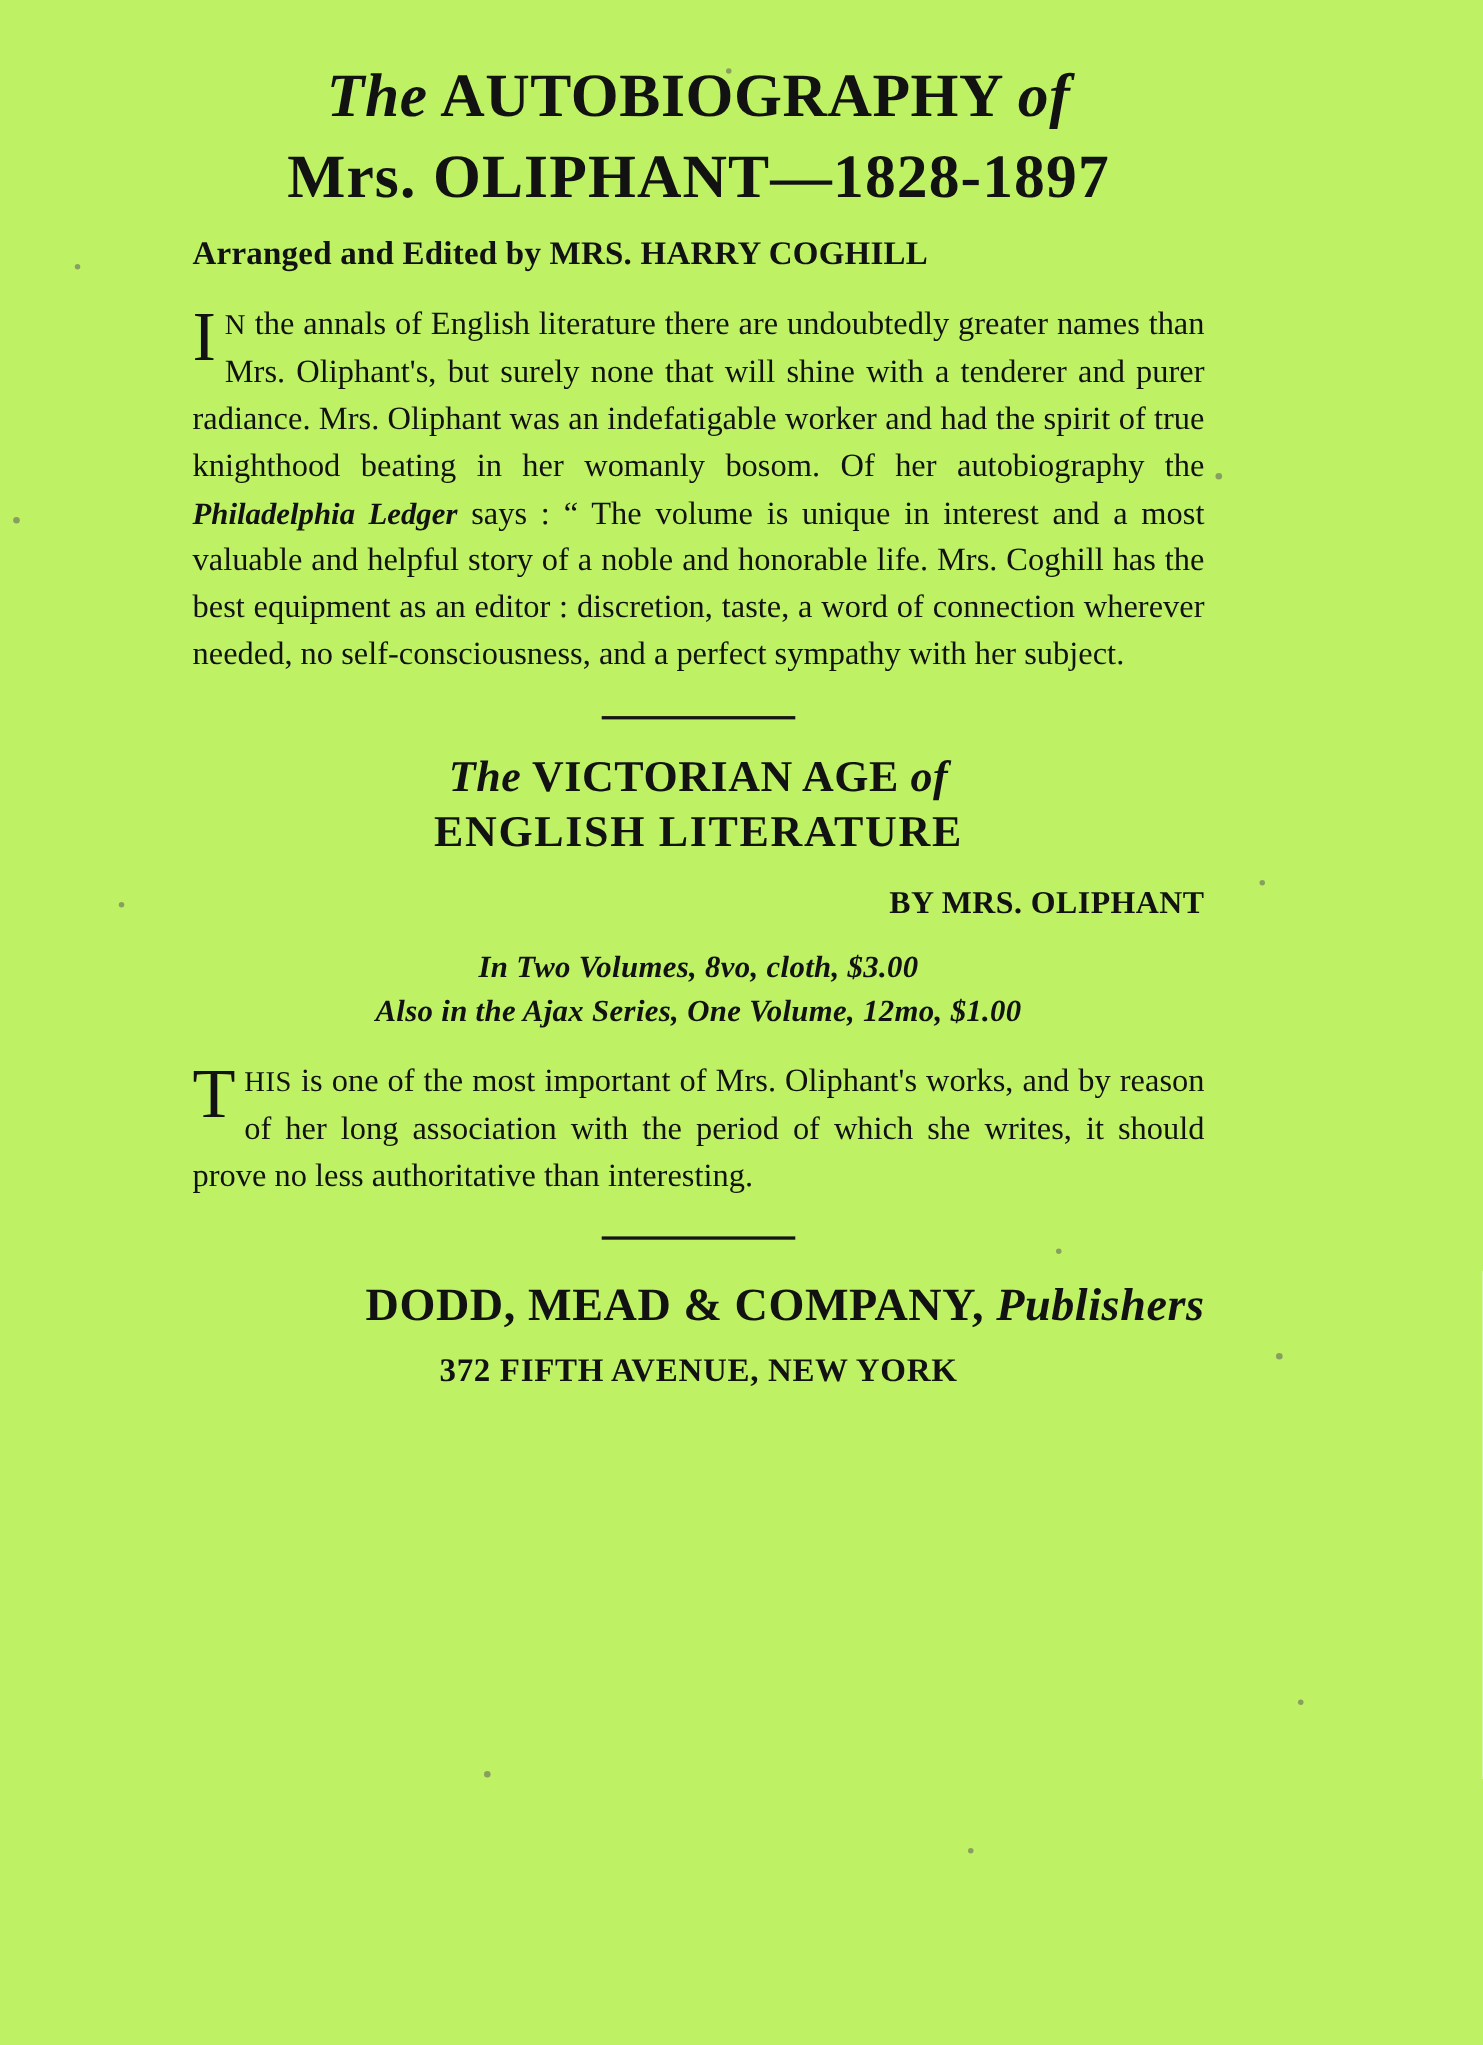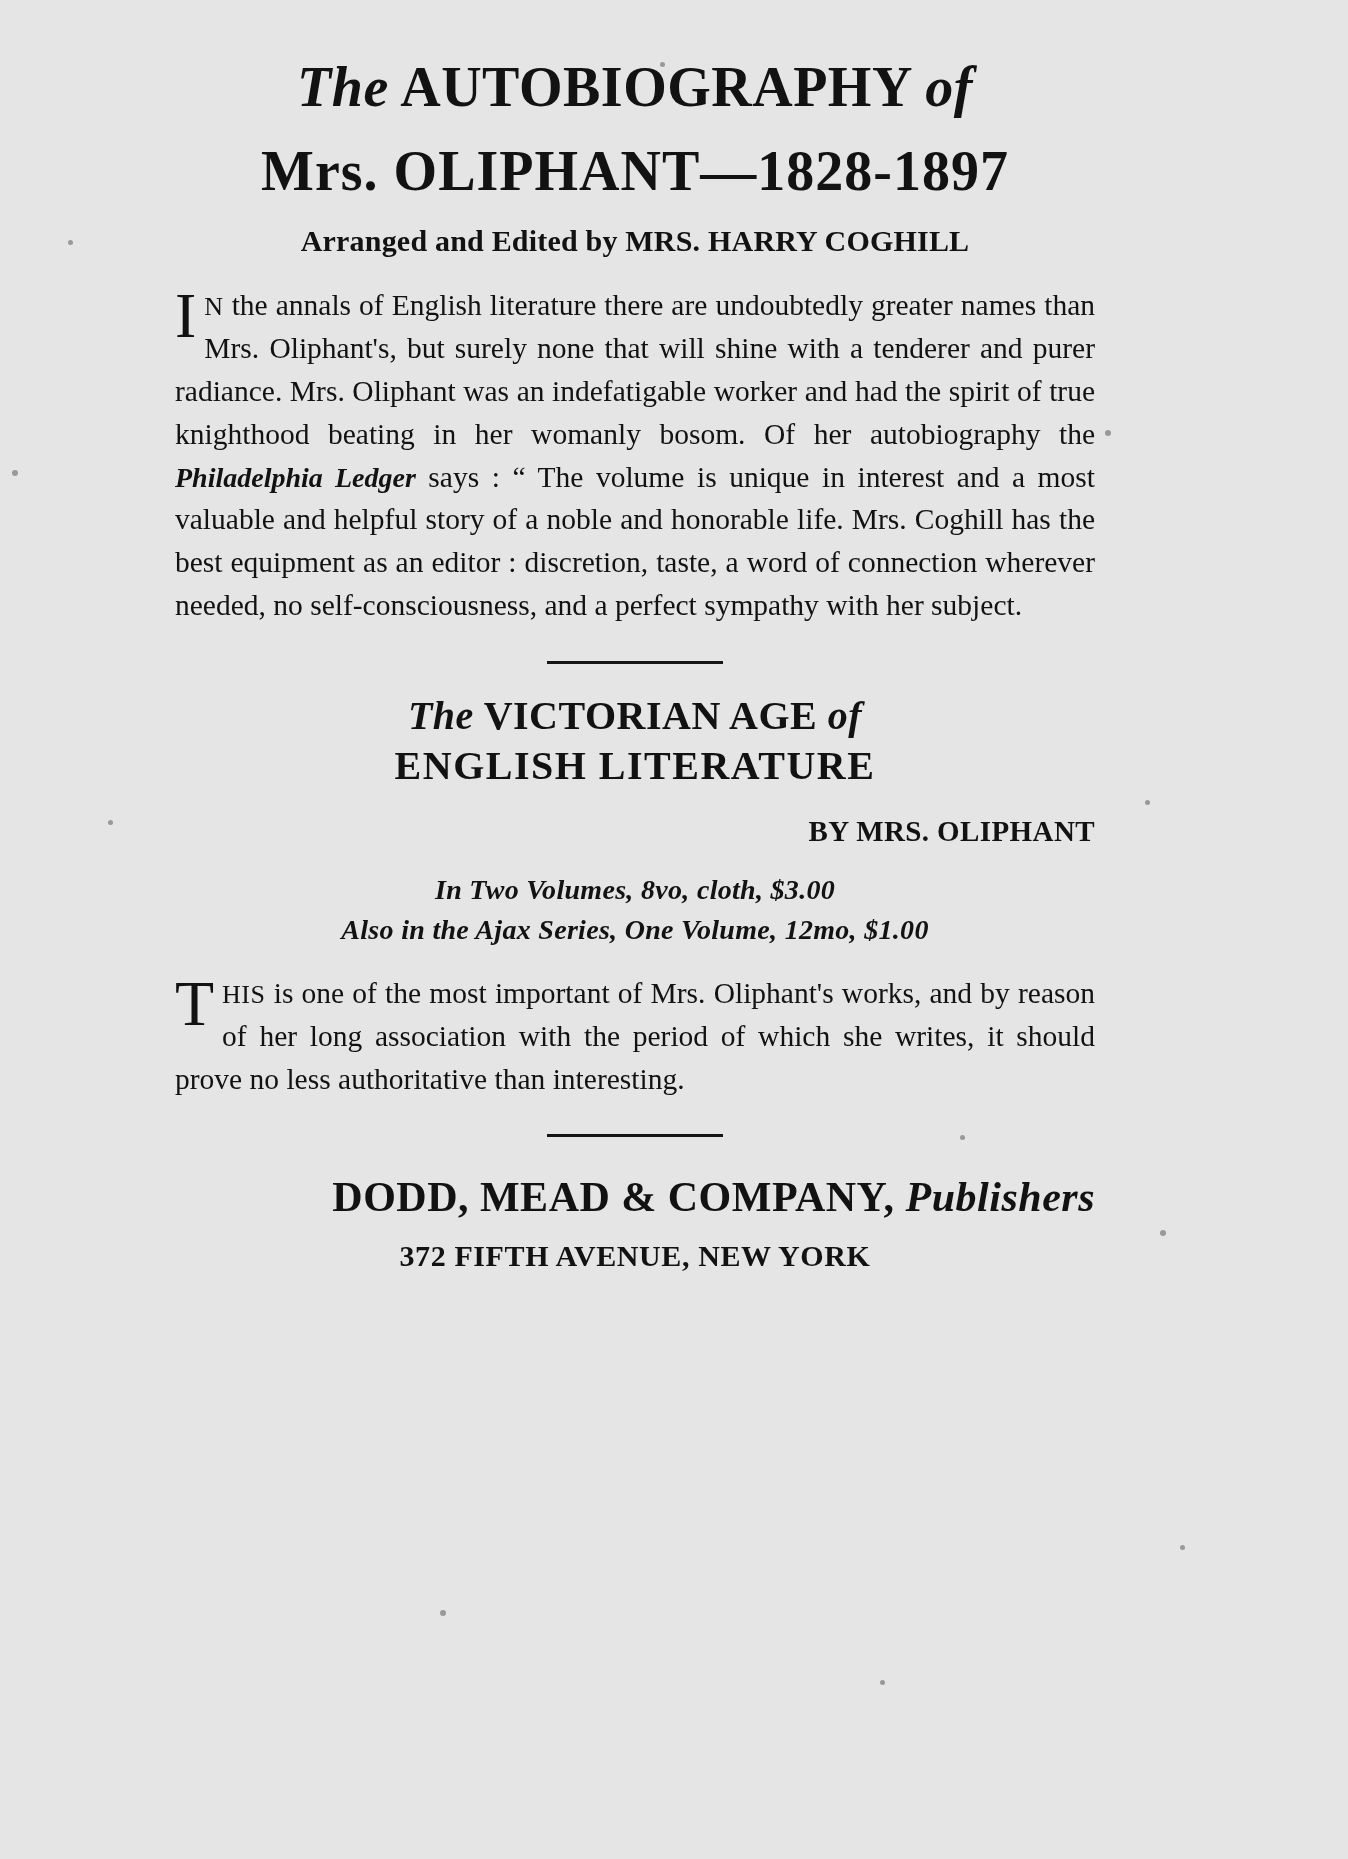--- a/index.html
+++ b/index.html
@@ -15,21 +15,21 @@
     color: #121212;
     overflow: hidden;
   }
 
   .page {
     position: absolute;
     top: 0;
     left: 0;
     width: 1348px;
     height: 1859px;
-    background: #e5e5e5;
+    background: #bef264;
   }
 
   .content {
     position: absolute;
     left: 175px;
     top: 50px;
     width: 920px;
   }
 
   
@@ -43,26 +43,26 @@
     font-style: italic;
     font-family: "Liberation Serif", serif;
   }
 
   .h-ad1 {
     font-size: 56px;
     margin-top: 6px;
   }
   .h-ad1 .line2 {
     display: block;
-    margin-top: 21px;
+    margin-top: 11px;
     letter-spacing: 1px;
   }
 
   .byline {
-    text-align: center;
+    text-align: left;
     font-weight: bold;
     font-size: 30px;
     letter-spacing: 0.2px;
     margin-top: 22px;
   }
 
   .subline {
     text-align: center;
     font-weight: bold;
     font-style: italic;

